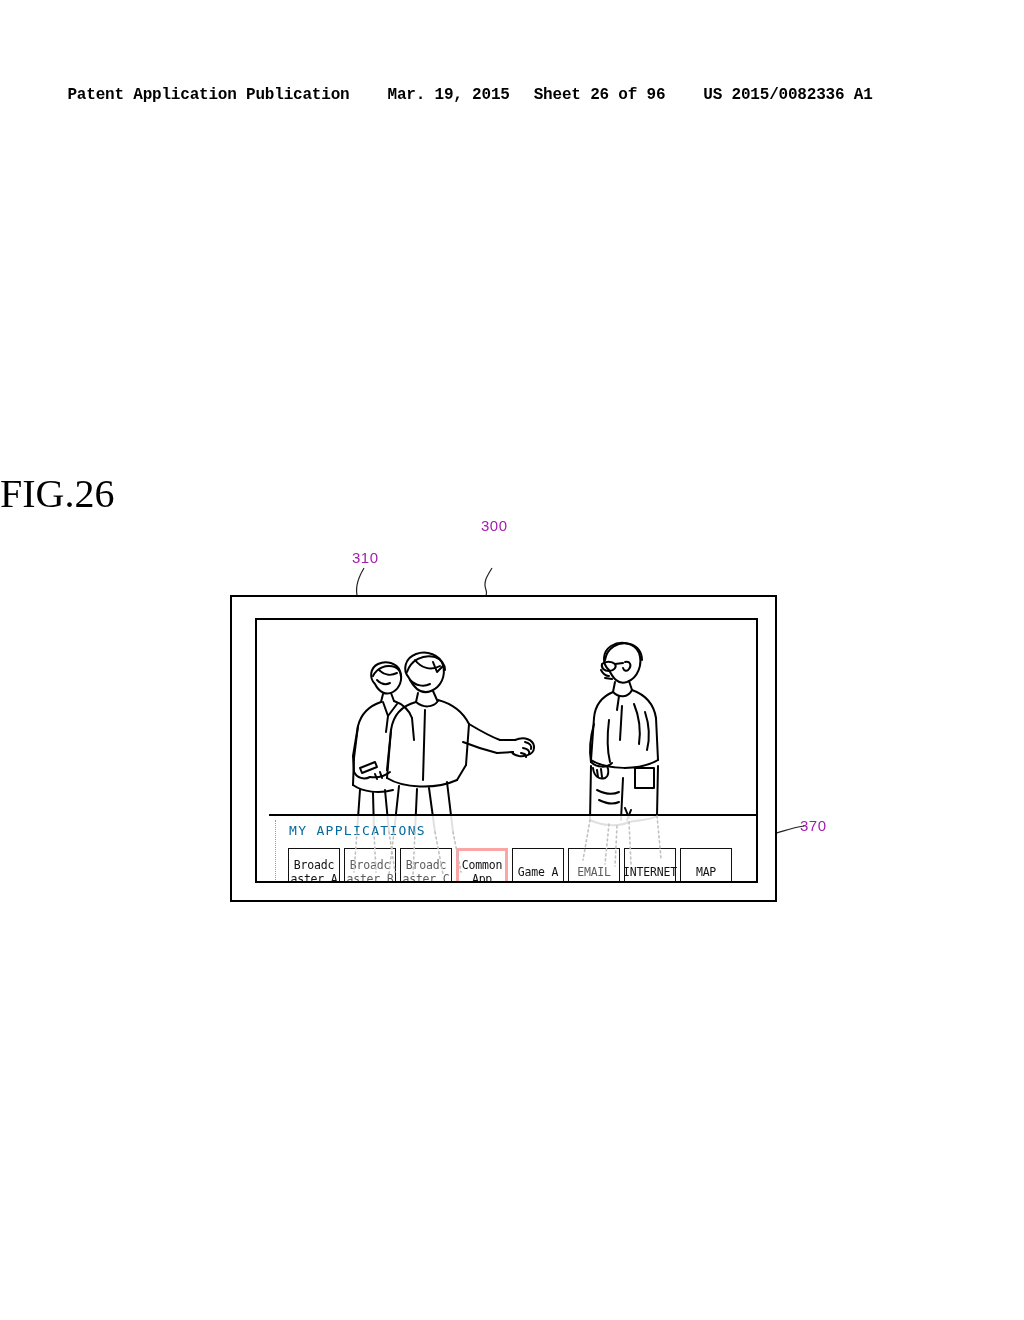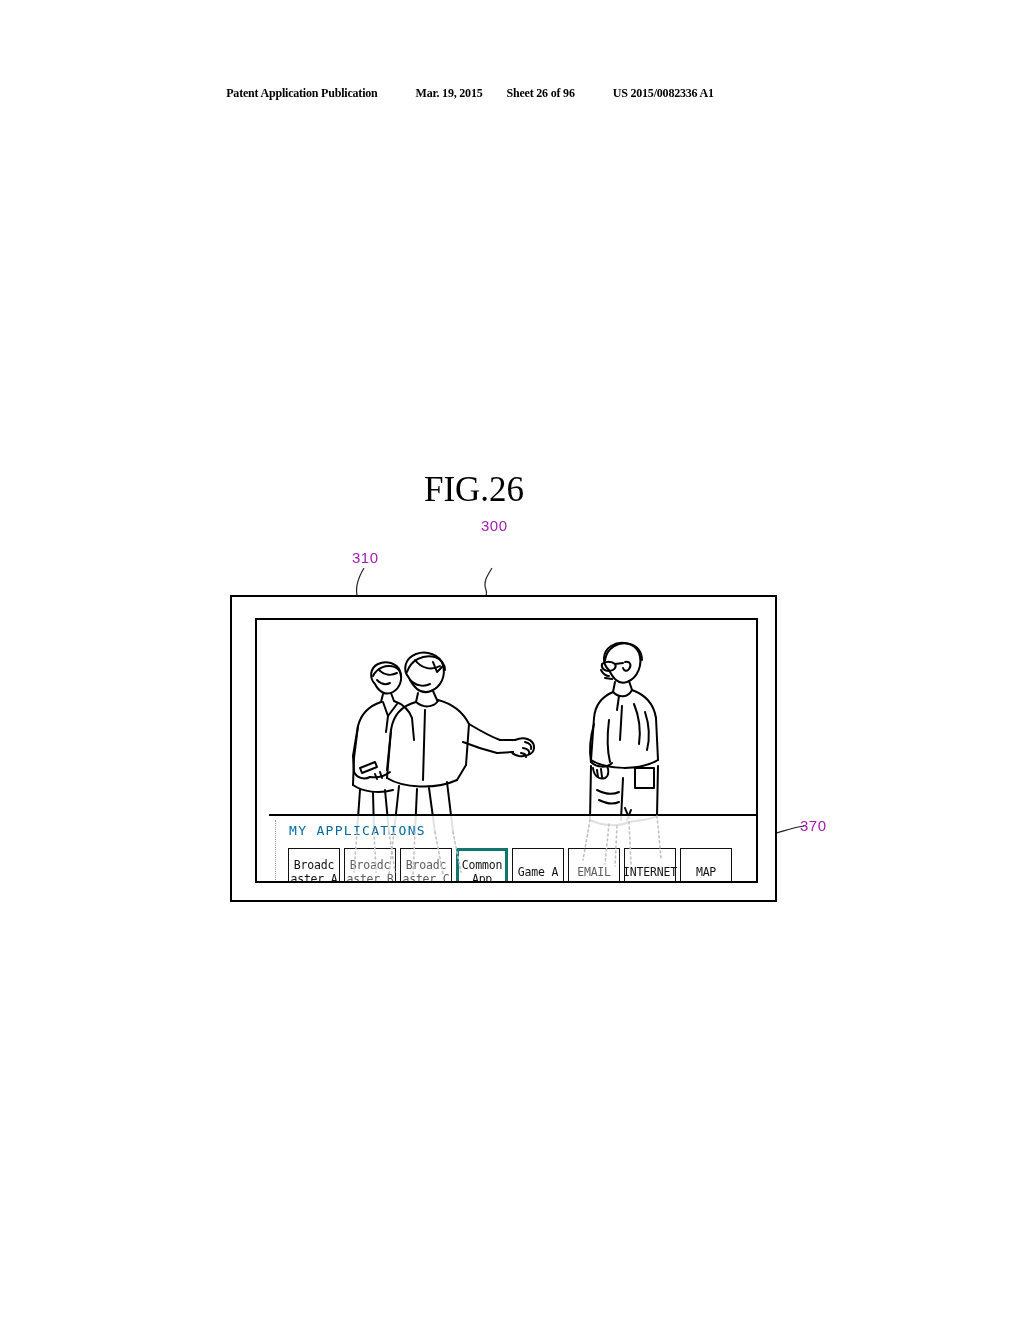--- a/index.html
+++ b/index.html
@@ -18,40 +18,40 @@
 
   
   .pat-header {
     position: absolute;
     top: 86px;
     left: 0;
     width: 940px;
     display: flex;
     justify-content: center;
     align-items: baseline;
-    font-family: Liberation Serif, serif;
+    font-family: Liberation Mono, monospace;
     font-weight: bold;
-    font-size: 12px;
+    font-size: 16px;
     letter-spacing: -0.2px;
     white-space: nowrap;
   }
   .pat-header .seg-pub { margin-right: 38px; }
   .pat-header .seg-date { margin-right: 24px; }
   .pat-header .seg-sheet { margin-right: 38px; text-align: center; }
   .pat-header .seg-num { }
 
   
   .fig-title {
     position: absolute;
     top: 470px;
     left: 0;
     width: 948px;
-    text-align: center;
+    text-align: left;
     font-family: "Liberation Serif", serif;
-    font-size: 35px;
+    font-size: 40px;
     letter-spacing: 0px;
   }
 
   
   .ref-num {
     position: absolute;
     font-family: Liberation Sans, sans-serif;
     font-size: 15px;
     color: #a21caf;
     letter-spacing: 0.5px;
@@ -155,21 +155,21 @@
     justify-content: center;
     font-family: "DejaVu Sans Mono", monospace;
     font-size: 11.5px;
     line-height: 1.22;
     color: #111;
     text-align: center;
     letter-spacing: -0.2px;
     padding: 0 1px;
   }
   .tile.selected {
-    border: 3px solid #0f766e;
+    border: 3px solid #fca5a5;
     background: rgba(255,255,255,0.92);
     text-align: right;
   }
   .tile.faded {
     color: #5e5e5e;
   }
   .tile span { display: block; white-space: nowrap; }
   .tile .l2 { }
 </style>
 </head>

